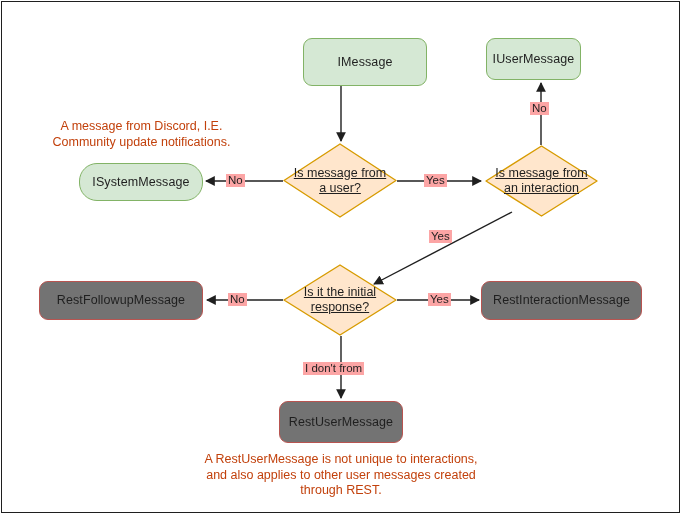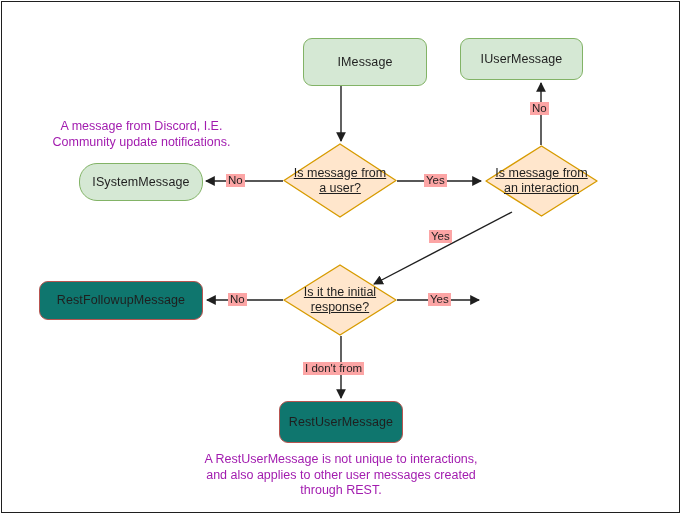--- a/index.html
+++ b/index.html
@@ -54,21 +54,21 @@
   }
   .node.rect {
     border-radius: 9px;
     border: 1px solid transparent;
   }
   .node.green {
     background: #d5e8d4;
     border-color: #82b366;
   }
   .node.red {
-    background: #0f766e;
+    background: #737373;
     border-color: #b85450;
     justify-content: center;
   }
   .diamond-wrap {
     position: absolute;
   }
   .diamond-wrap svg {
     position: absolute;
     left: 0;
     top: 0;
@@ -84,21 +84,21 @@
     justify-content: center;
     text-align: center;
     color: #1f1f1f;
     font-size: 12.5px;
     line-height: 15px;
     white-space: pre-line;
     text-decoration: underline;
   }
   .note {
     position: absolute;
-    color: #a21caf;
+    color: #c2410c;
     font-size: 12.5px;
     line-height: 15.5px;
     text-align: center;
     white-space: pre-line;
   }
   .edge-label {
     position: absolute;
     color: #1f1f1f;
     font-size: 11.5px;
     line-height: 13px;
@@ -144,32 +144,35 @@
     <line x1="397" y1="300" x2="479" y2="300" stroke="#1f1f1f" stroke-width="1.4" marker-end="url(#arrow)"></line>
 
      RestUserMessage --&gt;
     <line x1="341" y1="336" x2="341" y2="398" stroke="#1f1f1f" stroke-width="1.4" marker-end="url(#arrow)"></line>
   </svg>
 
   <div class="node rect green" style="left:279px; top:38px; width:124px; height:48px;margin-left:24px;">
     <span>IMessage</span>
   </div>
 
-  <div class="node rect green" style="left:460px; top:38px; width:123px; height:42px;">
+  <div class="node rect green" style="left:486px; top:38px; width:95px; height:42px;">
     <span>IUserMessage</span>
   </div>
 
   <div class="node rect green" style="left:79px; top:163px; width:124px; height:38px;border-radius:18px;">
     <span>ISystemMessage</span>
   </div>
 
   <div class="node rect red" style="left:39px; top:281px; width:164px; height:39px;">
     <span>RestFollowupMessage</span>
   </div>
 
+  <div class="node rect red" style="left:481px; top:281px; width:161px; height:39px;">
+    <span>RestInteractionMessage</span>
+  </div>
 
   <div class="node rect red" style="left:279px; top:401px; width:124px; height:42px;">
     <span>RestUserMessage</span>
   </div>
 
   <div class="diamond-wrap" style="left:283px; top:143px; width:114px; height:75px;">
     <svg width="114" height="75" viewBox="0 0 114 75">
       <polygon points="57,1 113,37.5 57,74 1,37.5" fill="#ffe6cc" stroke="#d79b00" stroke-width="1.4" stroke-linejoin="round"></polygon>
     </svg>
     <div class="diamond-label">Is message from

